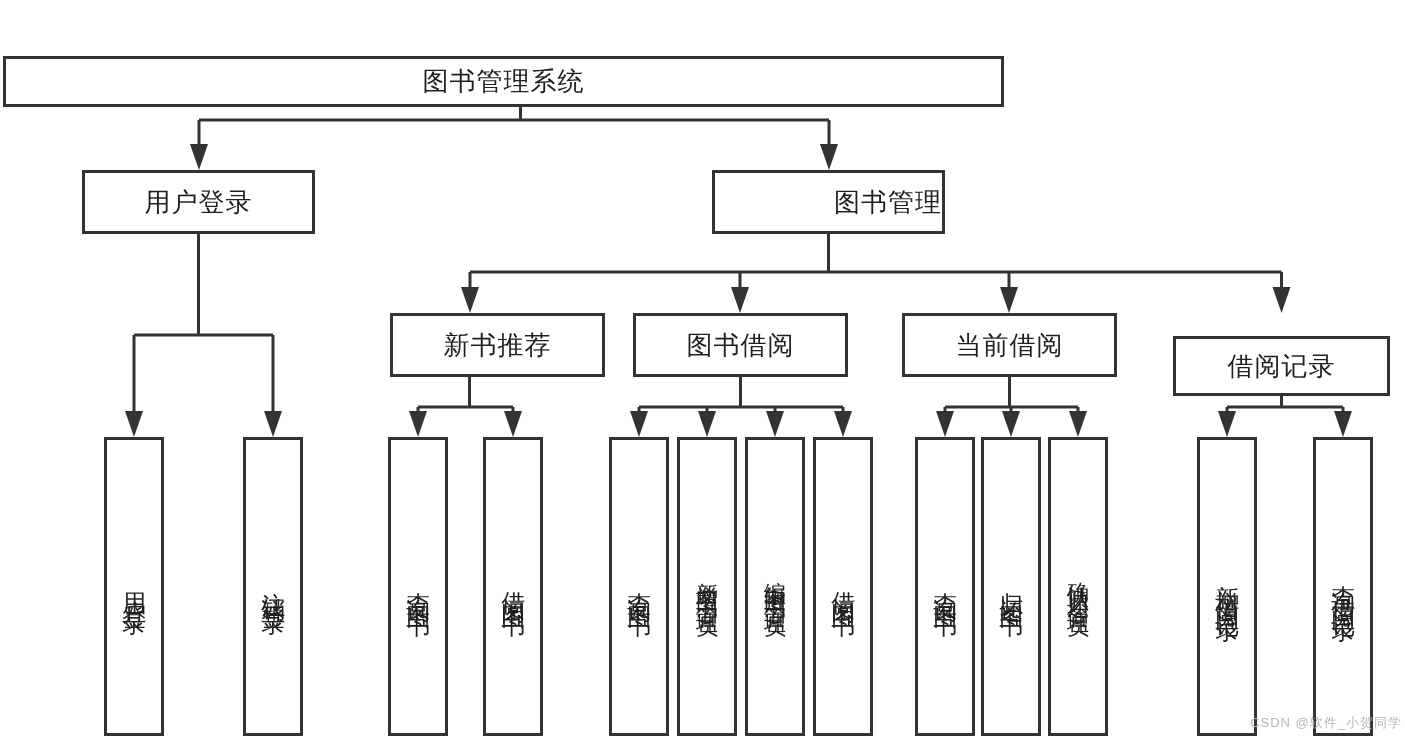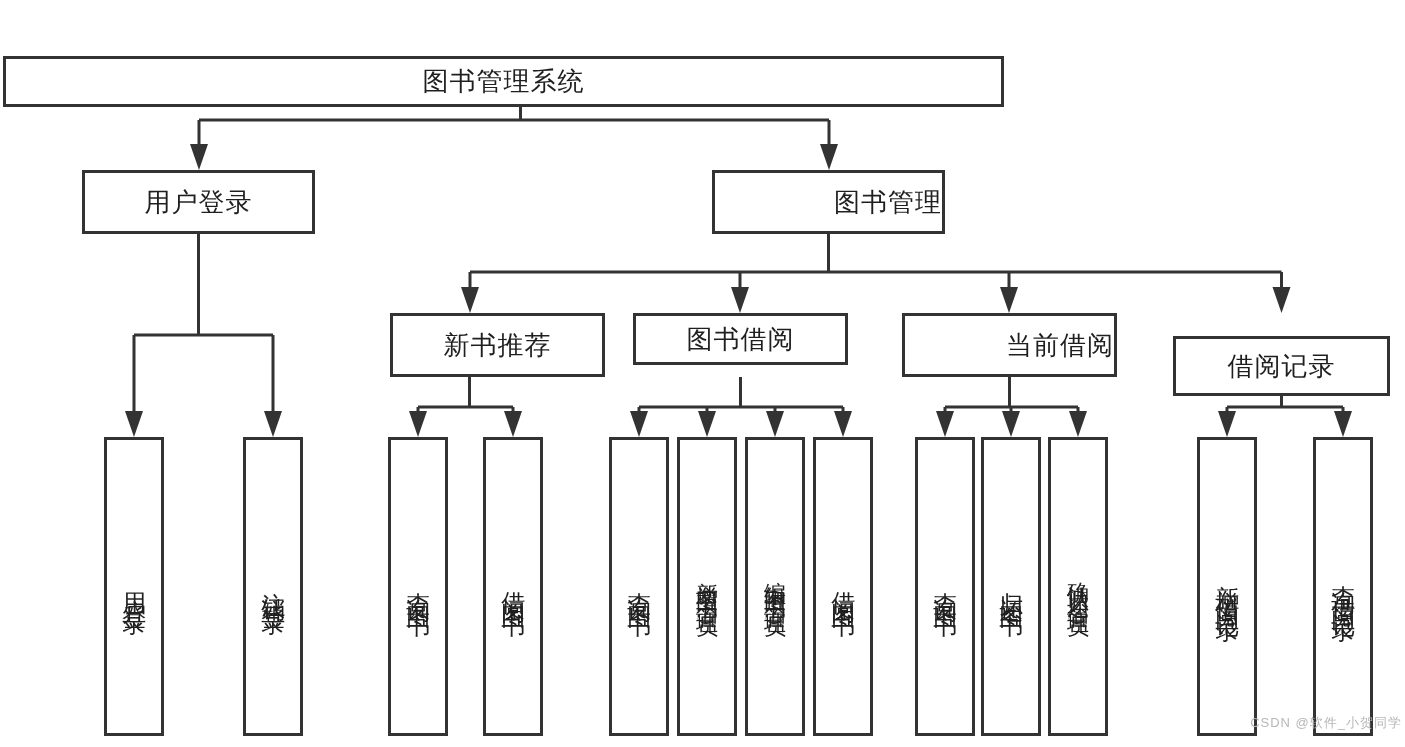--- a/index.html
+++ b/index.html
@@ -128,24 +128,24 @@
   <div class="hbox" style="left:82px; top:170px; width:233px; height:64px;">
     <span>用户登录</span>
   </div>
   <div class="hbox" style="left:712px; top:170px; width:233px; height:64px;justify-content:flex-end;">
     <span>图书管理</span>
   </div>
 
   <div class="hbox" style="left:362px; top:313px; width:215px; height:64px;margin-left:28px;">
     <span>新书推荐</span>
   </div>
-  <div class="hbox" style="left:633px; top:313px; width:215px; height:52px;">
+  <div class="hbox" style="left:633px; top:313px; width:215px; height:64px;">
     <span>图书借阅</span>
   </div>
-  <div class="hbox" style="left:902px; top:313px; width:215px; height:64px;justify-content:flex-end;">
+  <div class="hbox" style="left:902px; top:313px; width:215px; height:64px;">
     <span>当前借阅</span>
   </div>
   <div class="hbox" style="left:1173px; top:313px; width:217px; height:60px;margin-top:23px;">
     <span>借阅记录</span>
   </div>
 
   <div class="vbox" style="left:104px;">
     <span>用户登录</span>
   </div>
   <div class="vbox" style="left:243px;">

